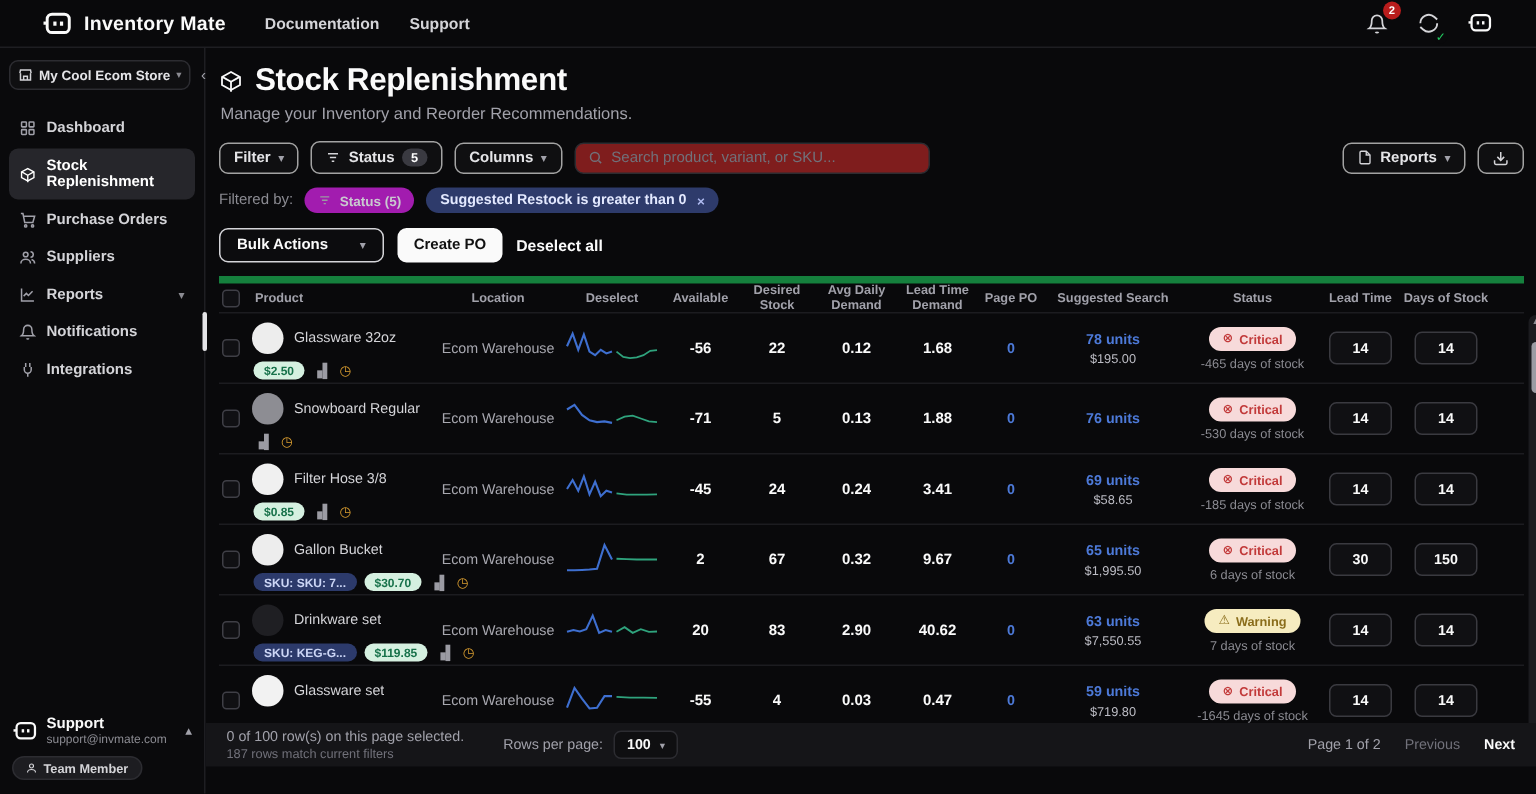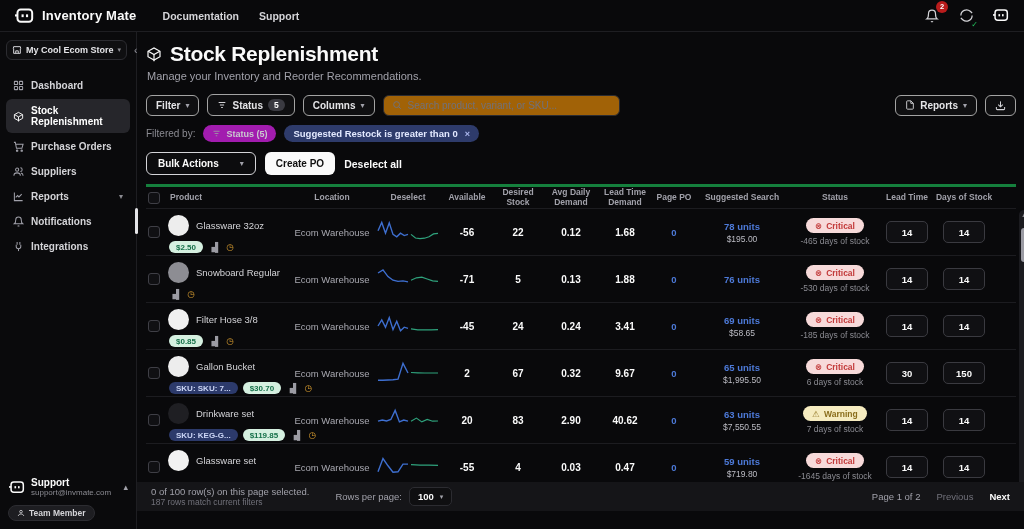--- a/index.html
+++ b/index.html
@@ -1,21 +1,21 @@
 <!DOCTYPE html>
 <html><head>
 <meta charset="utf-8">
 <style>
   * { margin:0; padding:0; box-sizing:border-box; }
   html,body { width:1024px; height:529px; background:#09090b; overflow:hidden;
     font-family:"Liberation Sans","DejaVu Sans",sans-serif; color:#e4e4e7; }
 
   
   .topbar { position:absolute; top:0; left:0; right:0; height:32px; background:#09090b;
-    border-bottom:1px solid #1e1e22; display:flex; align-items:center; padding:0 14px; z-index:5; }
+    border-bottom:1px solid #1e1e22; display:flex; align-items:center; padding:0 28px; z-index:5; }
   .logo-box { width:20px; height:18px; margin-right:8px; }
   .brand { font-size:13px; font-weight:800; color:#fafafa; letter-spacing:.2px; margin-right:26px; }
   .topnav { display:flex; gap:20px; }
   .topnav .nav-link { font-size:10.5px; color:#d4d4d8; font-weight:600; cursor:pointer; }
   .topbar-right { margin-left:auto; display:flex; align-items:center; gap:14px; }
   .icon-btn { position:relative; width:20px; height:20px; display:flex; align-items:center; justify-content:center; cursor:pointer; }
   .badge-red { position:absolute; top:-5px; right:-6px; background:#b91c1c; color:#fff; font-size:7.5px;
     font-weight:700; min-width:12px; height:12px; border-radius:7px; display:flex; align-items:center; justify-content:center; padding:0 2px; }
   .sync-check { position:absolute; bottom:-3px; right:-3px; width:9px; height:9px; border-radius:50%;
     background:#09090b; color:#22c55e; font-size:8px; line-height:9px; text-align:center; }
@@ -45,21 +45,21 @@
   .page-head { display:flex; align-items:center; gap:8px; }
   .page-title { font-size:21px; font-weight:800; color:#fafafa; letter-spacing:-.3px; }
   .page-sub { font-size:11px; color:#a1a1aa; margin:4px 0 12px 1px; }
 
   .toolbar { display:flex; align-items:center; gap:8px; }
   .tb-btn { display:flex; align-items:center; gap:5px; border:1px solid #a3a3a3; background:#0f0f11;
     border-radius:6px; padding:4px 9px; font-size:10px; font-weight:600; color:#e4e4e7; cursor:pointer; white-space:nowrap; }
   .tb-btn .chev { font-size:8px; color:#a1a1aa; }
   .count-pill { background:#3a3a41; color:#fff; font-size:8.5px; font-weight:700; border-radius:8px; padding:1px 6px; }
   .search-wrap { flex:1; max-width:237px; display:flex; align-items:center; gap:6px; border:1px solid #2c2c31;
-    background:#a16207; border-radius:6px; padding:4px 8px; }
+    background:#7f1d1d; border-radius:6px; padding:4px 8px; }
   .search-wrap input { background:transparent; border:none; outline:none; color:#e4e4e7; font-size:10px; width:100%;
     font-family:"Liberation Sans","DejaVu Sans",sans-serif; }
   .search-wrap input::placeholder { color:#71717a; }
   .toolbar-right { margin-left:auto; display:flex; gap:8px; }
 
   .filters-row { display:flex; align-items:center; gap:8px; margin-top:9px; }
   .filters-label { font-size:10px; color:#8b8b92; }
   .chip { display:inline-flex; align-items:center; gap:5px; border-radius:10px; padding:3px 9px; font-size:9px; font-weight:600; cursor:pointer; }
   .chip.gray { background:#a21caf; color:#c9c9cf; }
   .chip.indigo { background:#2e3b6b; color:#e3e9ff; font-size:9.5px; }
@@ -68,21 +68,21 @@
   .actions-row { display:flex; align-items:center; gap:9px; margin-top:10px; }
   .btn-outline { display:flex; align-items:center; gap:21px; border:1px solid #d4d4d8; background:#0c0c0e; color:#fafafa;
     border-radius:6px; padding:5px 11px; font-size:10px; font-weight:700; cursor:pointer; }
   .btn-solid { border:none; background:#fafafa; color:#111; border-radius:6px; padding:6px 11px; font-size:10px; font-weight:700; cursor:pointer; }
   .btn-text { font-size:10.5px; font-weight:600; color:#fafafa; cursor:pointer; }
 
   
   .table-wrap { position:relative; margin-top:9px; }
   .tr { display:grid; grid-template-columns:22px 122px 84px 68px 50px 52px 54px 54px 44px 92px 94px 50px 64px;
     align-items:center; border-bottom:1px solid #1c1c20; position:relative; }
-  .thead { height:25px; border-top:3px solid #15803d; }
+  .thead { height:25px; border-top:5px solid #15803d; }
   .th { font-size:8.5px; color:#a1a1aa; font-weight:600; text-align:center; line-height:1.15; padding:0 2px; }
   .th.left { text-align:left; }
   .row { height:47px; }
   .cb { width:12px; height:12px; border:1px solid #3f3f46; border-radius:3px; background:#101013; cursor:pointer; margin-left:2px; }
   .prod-cell { display:flex; flex-direction:column; justify-content:center; gap:4px; height:100%; padding-top:5px; }
   .prod-top { display:flex; align-items:center; gap:7px; }
   .avatar { width:21px; height:21px; border-radius:50%; flex:0 0 21px; display:flex; align-items:center;
     justify-content:center; font-size:9px; overflow:hidden; }
   .prod-name { font-size:9.5px; color:#d4d4d8; font-weight:500; white-space:nowrap; overflow:hidden; text-overflow:ellipsis; }
   .badges { display:flex; align-items:center; gap:5px; padding-left:1px; min-height:14px; }

